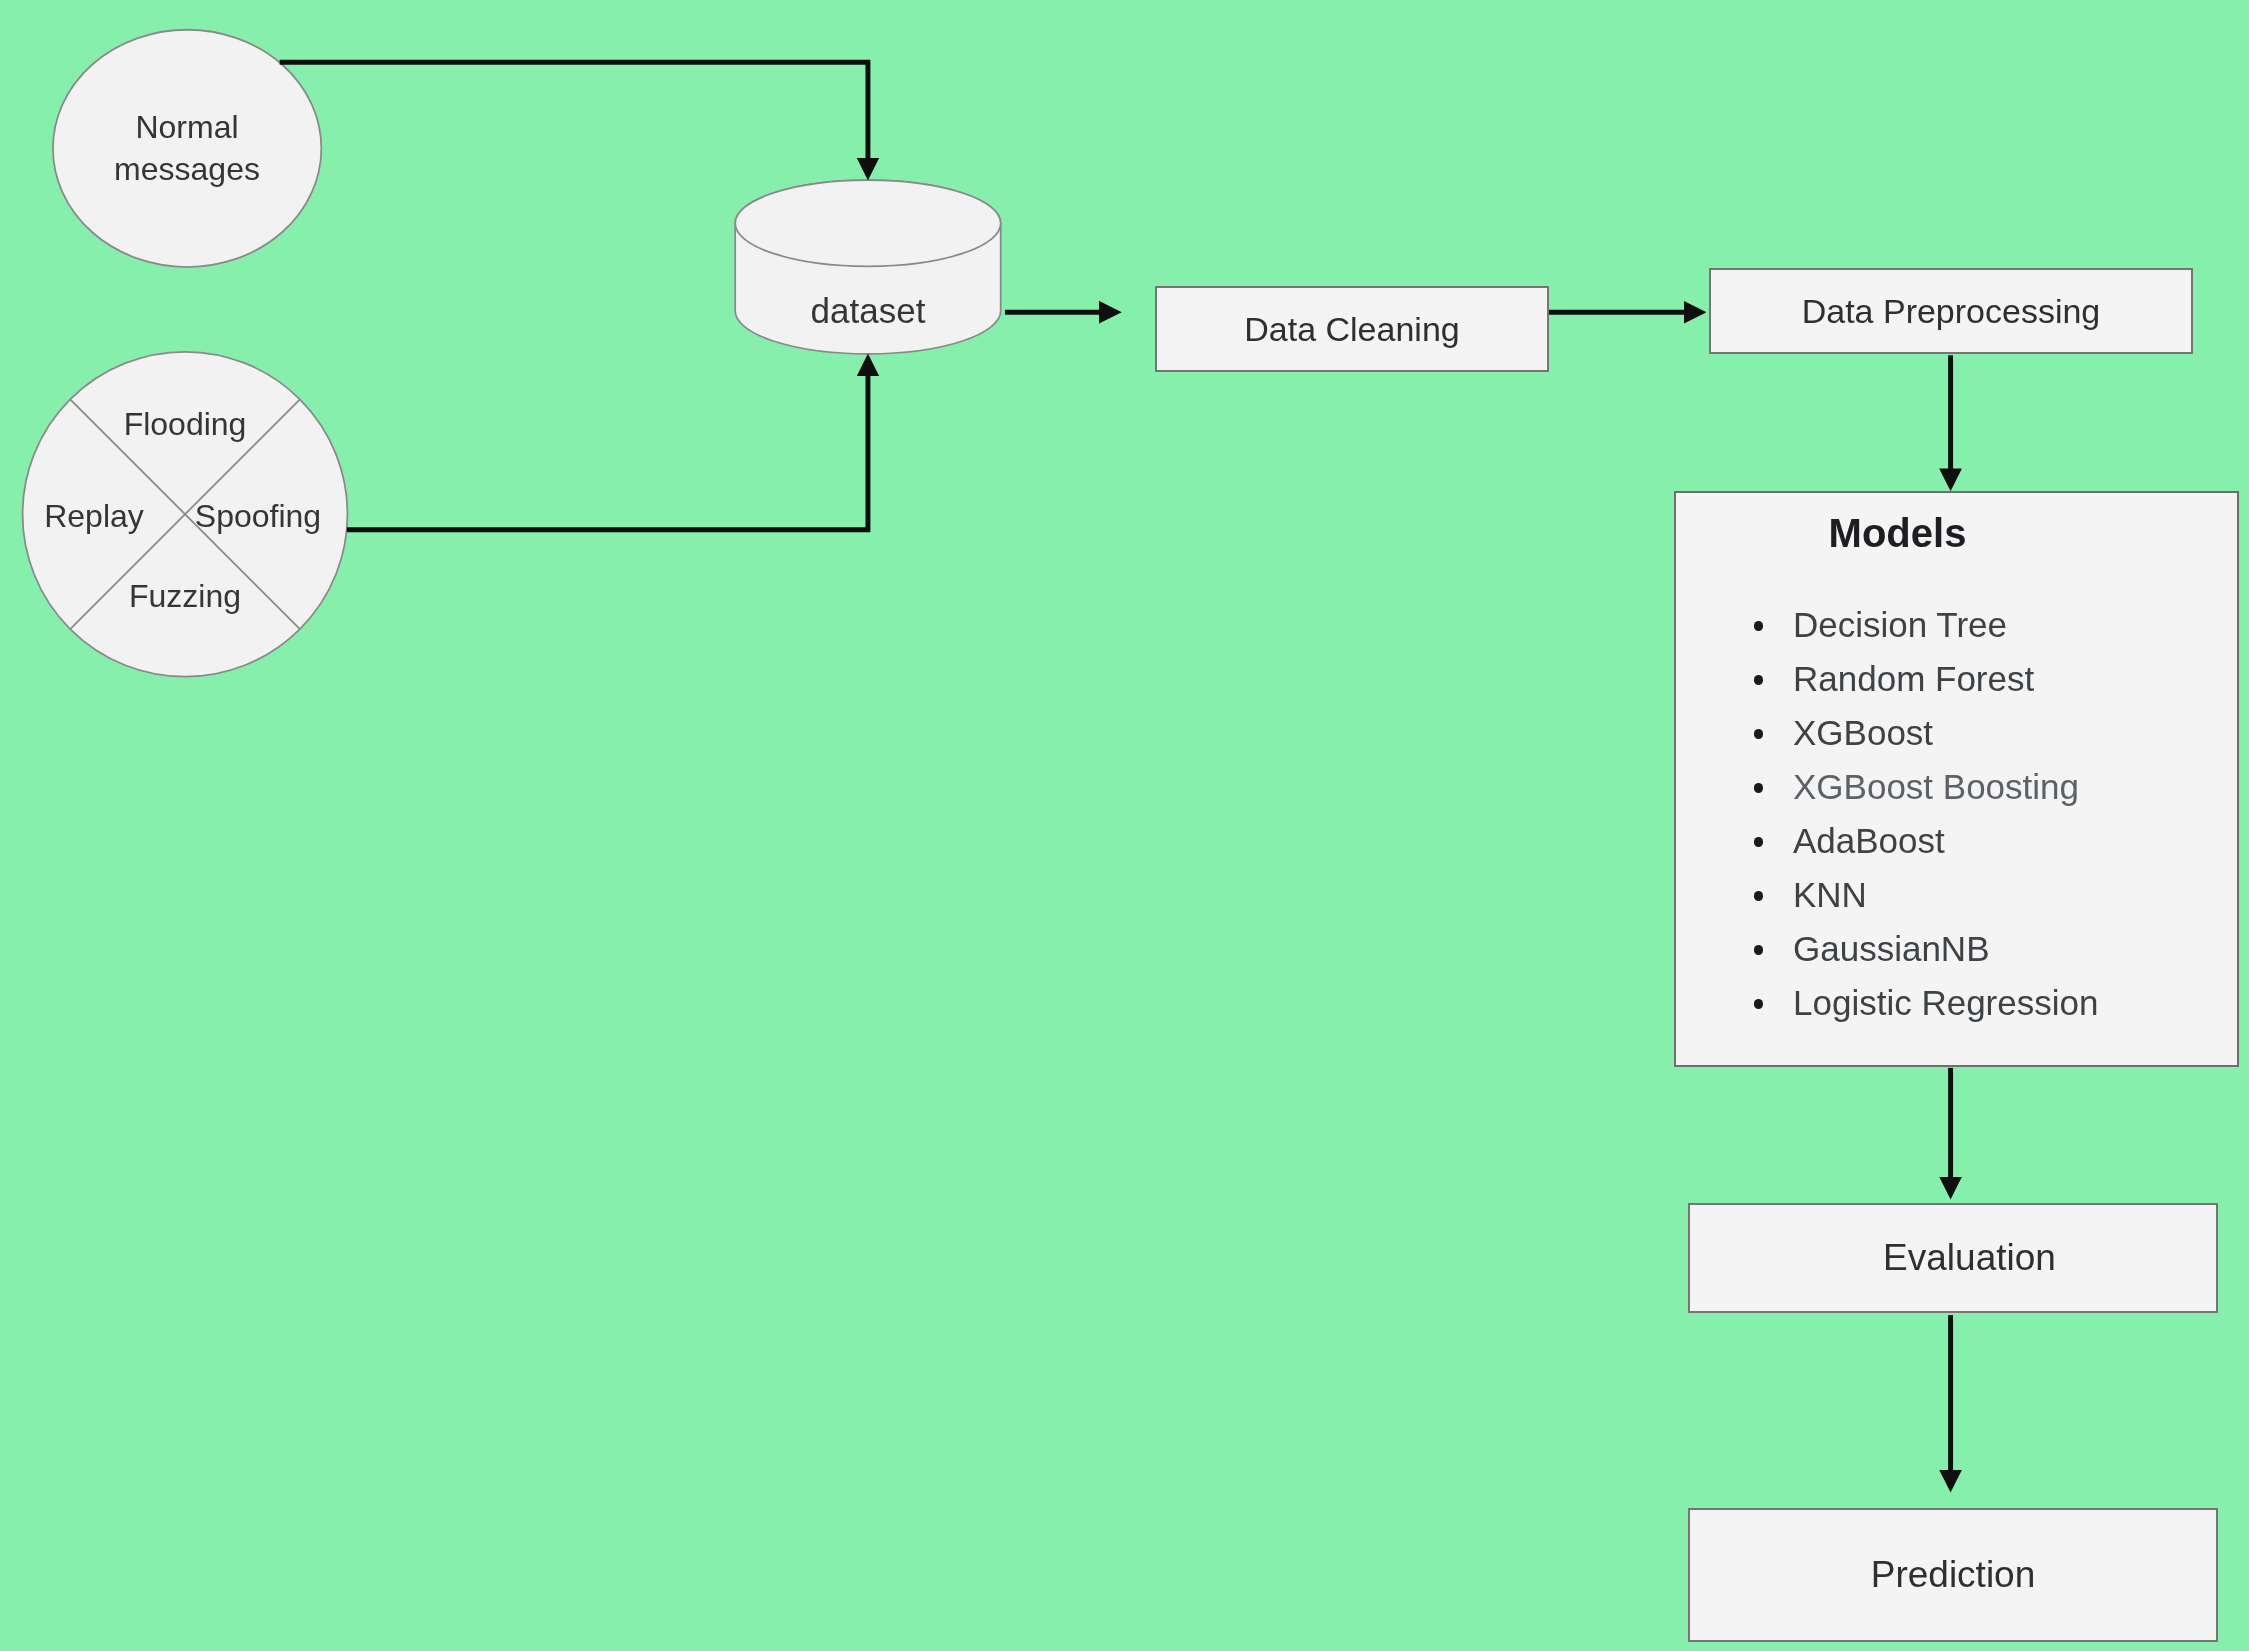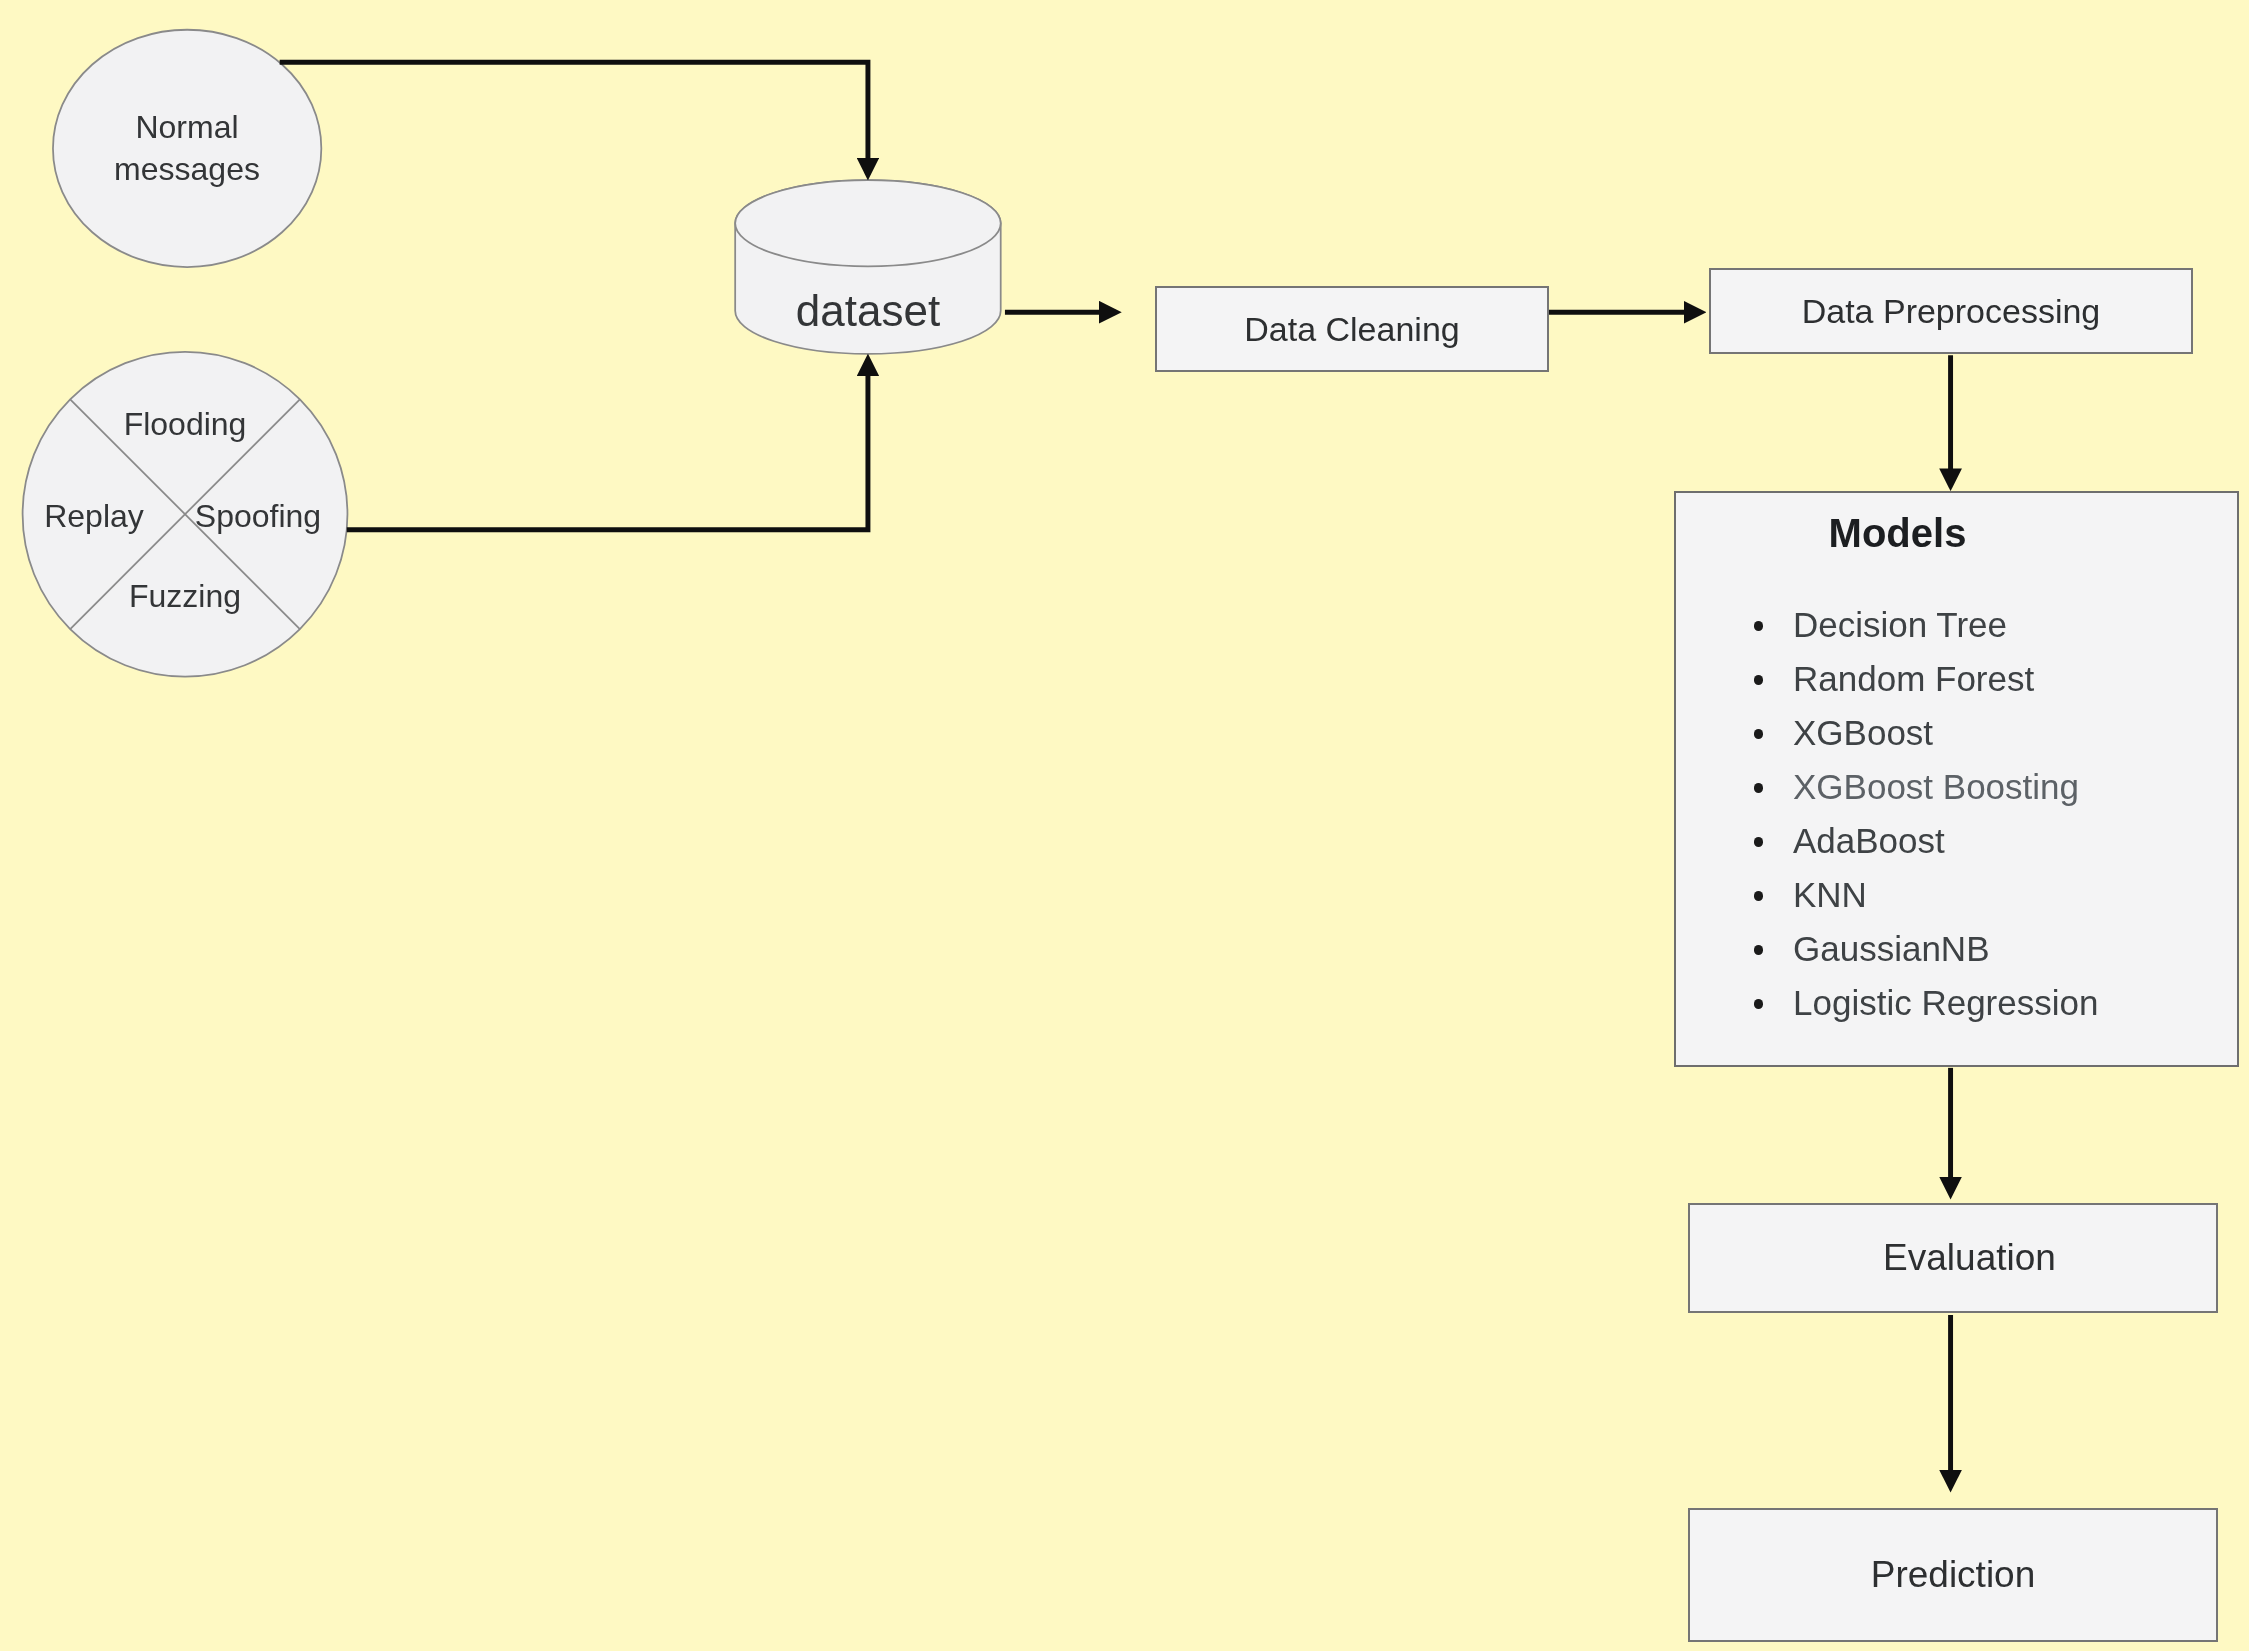--- a/index.html
+++ b/index.html
@@ -1,21 +1,21 @@
 <!DOCTYPE html>
 <html style="font-size:11.3px"><head>
 <meta charset="utf-8">
 <title>Diagram</title>
 <style>
   html, body { margin: 0; padding: 0; background: #ffffff; }
   .canvas {
     position: relative;
     width: 2250px;
     height: 1652px;
-    background: #fef9c3;
+    background: #86efac;
     font-family: "Liberation Sans", "DejaVu Sans", sans-serif;
     overflow: hidden;
   }
   svg.layer { position: absolute; left: 0; top: 0; }
 
   
   .pbox {
     position: absolute;
     box-sizing: border-box;
     background: #f4f4f5;
@@ -113,21 +113,21 @@
   <div class="shape-label" style="left:187px; top:148px;">
     <div>Normal</div>
     <div>messages</div>
   </div>
 
   <div class="shape-label" style="left:185px; top:424px;">Flooding</div>
   <div class="shape-label" style="left:94px; top:516px;">Replay</div>
   <div class="shape-label" style="left:258px; top:516px;">Spoofing</div>
   <div class="shape-label" style="left:185px; top:596px;">Fuzzing</div>
 
-  <div class="shape-label" style="left:868px; top:311px; font-size:44px;">dataset</div>
+  <div class="shape-label" style="left:868px; top:311px; font-size:35px;">dataset</div>
 
   <div class="pbox" style="left:1155px; top:268px; width:394px; height:86px;margin-top:18px;">
     <span>Data Cleaning</span>
   </div>
 
   <div class="pbox" style="left:1709px; top:268px; width:484px; height:86px;">
     <span>Data Preprocessing</span>
   </div>
 
   <div class="models-box">

